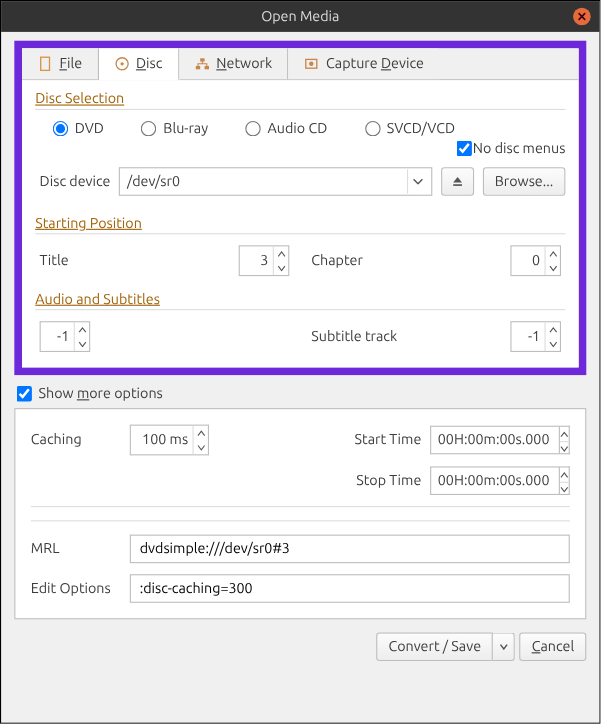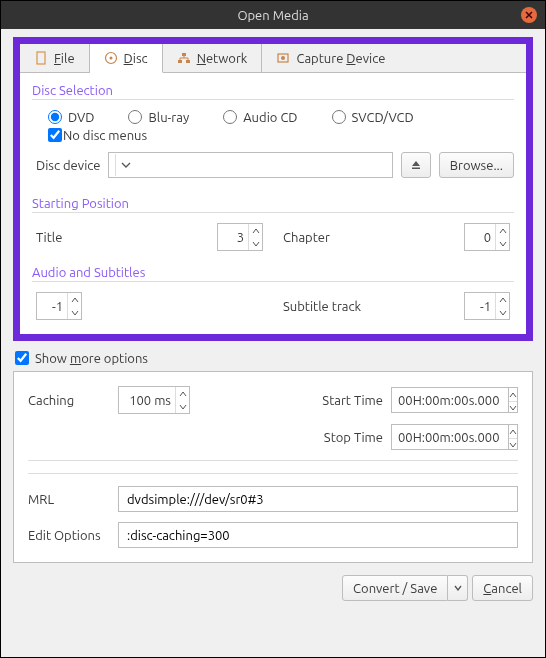--- a/index.html
+++ b/index.html
@@ -10,25 +10,25 @@
   .close-btn { position: absolute; right: 8px; top: 6px; width: 16px; height: 16px; border-radius: 50%; background: #e66b3c; display: flex; align-items: center; justify-content: center; cursor: pointer; }
   .close-btn svg { width: 10px; height: 10px; }
   .content { padding: 8px 12px 12px 12px; flex: 1; display: flex; flex-direction: column; }
   .tabs-wrap { border: 7px solid #6d28d9; background: #fff; padding: 0; }
   .tabs { display: flex; border-bottom: 1px solid #bdbdbd; background: #f0f0f0; }
   .tab { padding: 7px 14px; display: flex; align-items: center; gap: 6px; border-right: 1px solid #bdbdbd; cursor: pointer; background: #f0f0f0; }
   .tab.active { background: #fff; border-bottom: 1px solid #fff; margin-bottom: -1px; }
   .tab .mn { text-decoration: underline; }
   .tab-icon { width: 14px; height: 14px; display: inline-flex; align-items: center; justify-content: center; }
   .tabpanel { padding: 10px 12px 14px 12px; background: #fff; }
-  .group-title { color: #8b5cf6; margin-bottom: 2px; }
+  .group-title { color: #a16207; margin-bottom: 2px; text-decoration: underline; }
   .group-sep { border: none; border-top: 1px solid #ddd; margin: 2px 0 10px 0; }
   .radio-row { display: flex; align-items: center; gap: 34px; padding-left: 16px; }
   .radio-row label, .check-row label { display: flex; align-items: center; gap: 6px; }
-  .check-row { padding-left: 16px; margin-top: 4px; display: flex; align-items: center; gap: 1px; }
+  .check-row { padding-left: 16px; margin-top: 4px; display: flex; align-items: center; gap: 1px; justify-content: flex-end; }
   input[type=radio], input[type=checkbox] { width: 14px; height: 14px; margin: 0; }
   .device-row { display: flex; align-items: center; gap: 8px; padding: 10px 0 4px 4px; }
   .combo { flex: 1; height: 26px; border: 1px solid #bdbdbd; background: #fff; display: flex; align-items: center; padding: 0 2px 0 6px; }
   .combo-text { flex: 1; }
   .combo-btn { width: 20px; height: 22px; display: flex; align-items: center; justify-content: center; border-left: 1px solid #ddd; }
   .btn { height: 26px; border: 1px solid #bdbdbd; background: linear-gradient(#fcfcfc,#ededed); padding: 0 10px; display: inline-flex; align-items: center; gap: 6px; cursor: pointer; border-radius: 3px; }
   .btn-eject { width: 30px; padding: 0; justify-content: center; }
   .two-col { display: flex; padding: 0 4px; }
   .col { flex: 1; display: flex; align-items: center; }
   .col .lab { flex: 1; }
@@ -131,20 +131,21 @@
               <span>SVCD/VCD</span>
             </label>
         </div>
         <div class="check-row">
           <input type="checkbox" checked="" style="">
           <span>No disc menus</span>
         </div>
         <div class="device-row">
           <span class="lab">Disc device</span>
           <div class="combo">
+            <span class="combo-text">/dev/sr0</span>
             <div class="combo-btn">
                 <svg width="10" height="6" viewBox="0 0 10 6">
                   <path d="M1 1 L5 5 L9 1" fill="none" stroke="#555" stroke-width="1.3"></path>
                 </svg>
               </div>
           </div>
           <div class="btn btn-eject">
             <svg width="12" height="12" viewBox="0 0 12 12">
                 <path d="M6 2 L10 7 L2 7 Z" fill="#555"></path>
                 <rect x="2" y="8.5" width="8" height="1.5" fill="#555"></rect>

